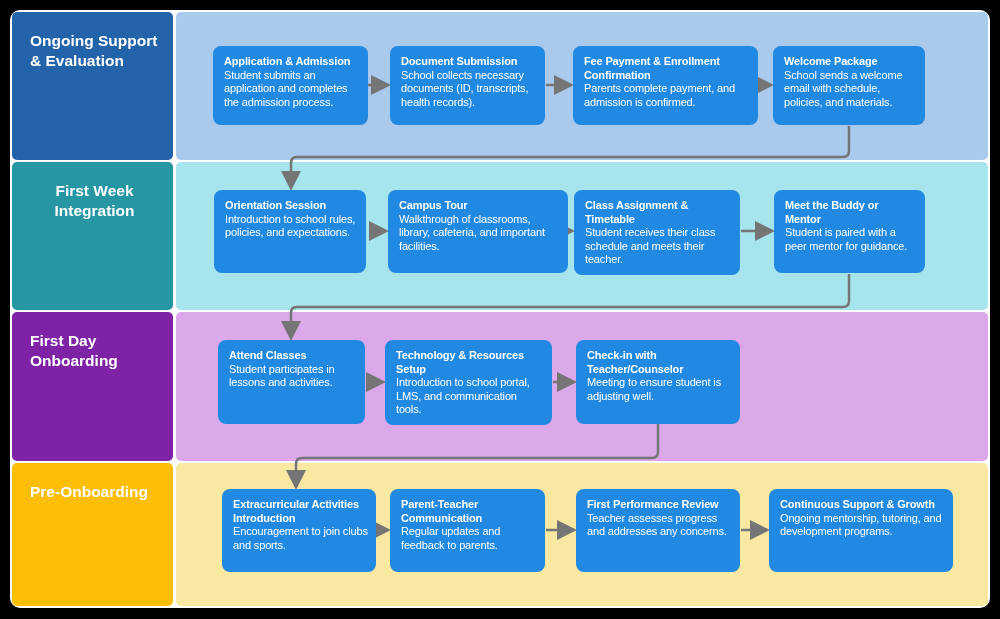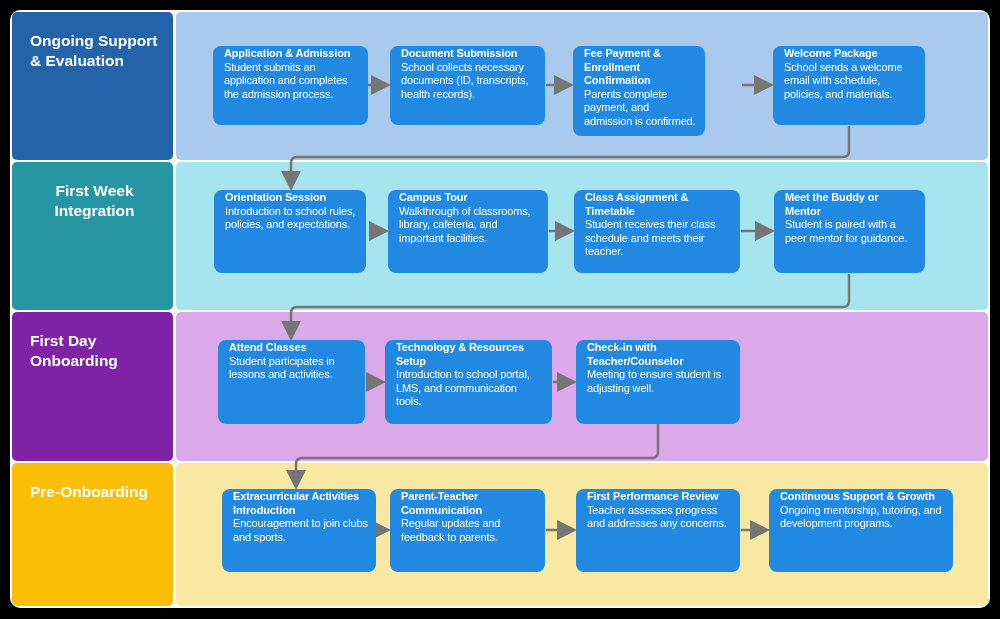--- a/index.html
+++ b/index.html
@@ -21,30 +21,30 @@
     padding:19px 14px 0 18px;box-sizing:border-box;
   }
   .lane-body{position:absolute;left:164px;right:0;top:0;bottom:0;border-radius:5px;}
   .lane1{top:2px;height:148px}
   .lane2{top:152px;height:148px}
   .lane3{top:302px;height:149px}
   .lane4{top:453px;height:143px}
 
   .node{
     position:absolute;background:var(--node,#2289E2);border-radius:8px;
-    color:var(--node_text,#fff);padding:1px 8px 8px 11px;box-sizing:border-box;
+    color:var(--node_text,#fff);padding:9px 8px 8px 11px;box-sizing:border-box;
     font-size:11px;line-height:13.5px;letter-spacing:-0.15px;
   }
   .node-title{font-weight:bold;}
   .n11{left:203px;top:36px;width:155px;min-height:79px}
   .n12{left:380px;top:36px;width:155px;min-height:79px}
-  .n13{left:563px;top:36px;width:132px;min-height:79px}
+  .n13{left:563px;top:36px;width:185px;min-height:79px}
   .n14{left:763px;top:36px;width:152px;min-height:79px}
   .n21{left:204px;top:180px;width:152px;min-height:83px}
-  .n22{left:378px;top:180px;width:160px;min-height:83px}
+  .n22{left:378px;top:180px;width:180px;min-height:83px}
   .n23{left:564px;top:180px;width:166px;min-height:83px}
   .n24{left:764px;top:180px;width:151px;min-height:83px}
   .n31{left:208px;top:330px;width:147px;min-height:84px}
   .n32{left:375px;top:330px;width:167px;min-height:84px}
   .n33{left:566px;top:330px;width:164px;min-height:84px}
   .n41{left:212px;top:479px;width:154px;min-height:83px}
   .n42{left:380px;top:479px;width:155px;min-height:83px}
   .n43{left:566px;top:479px;width:164px;min-height:83px}
   .n44{left:759px;top:479px;width:184px;min-height:83px}
 

